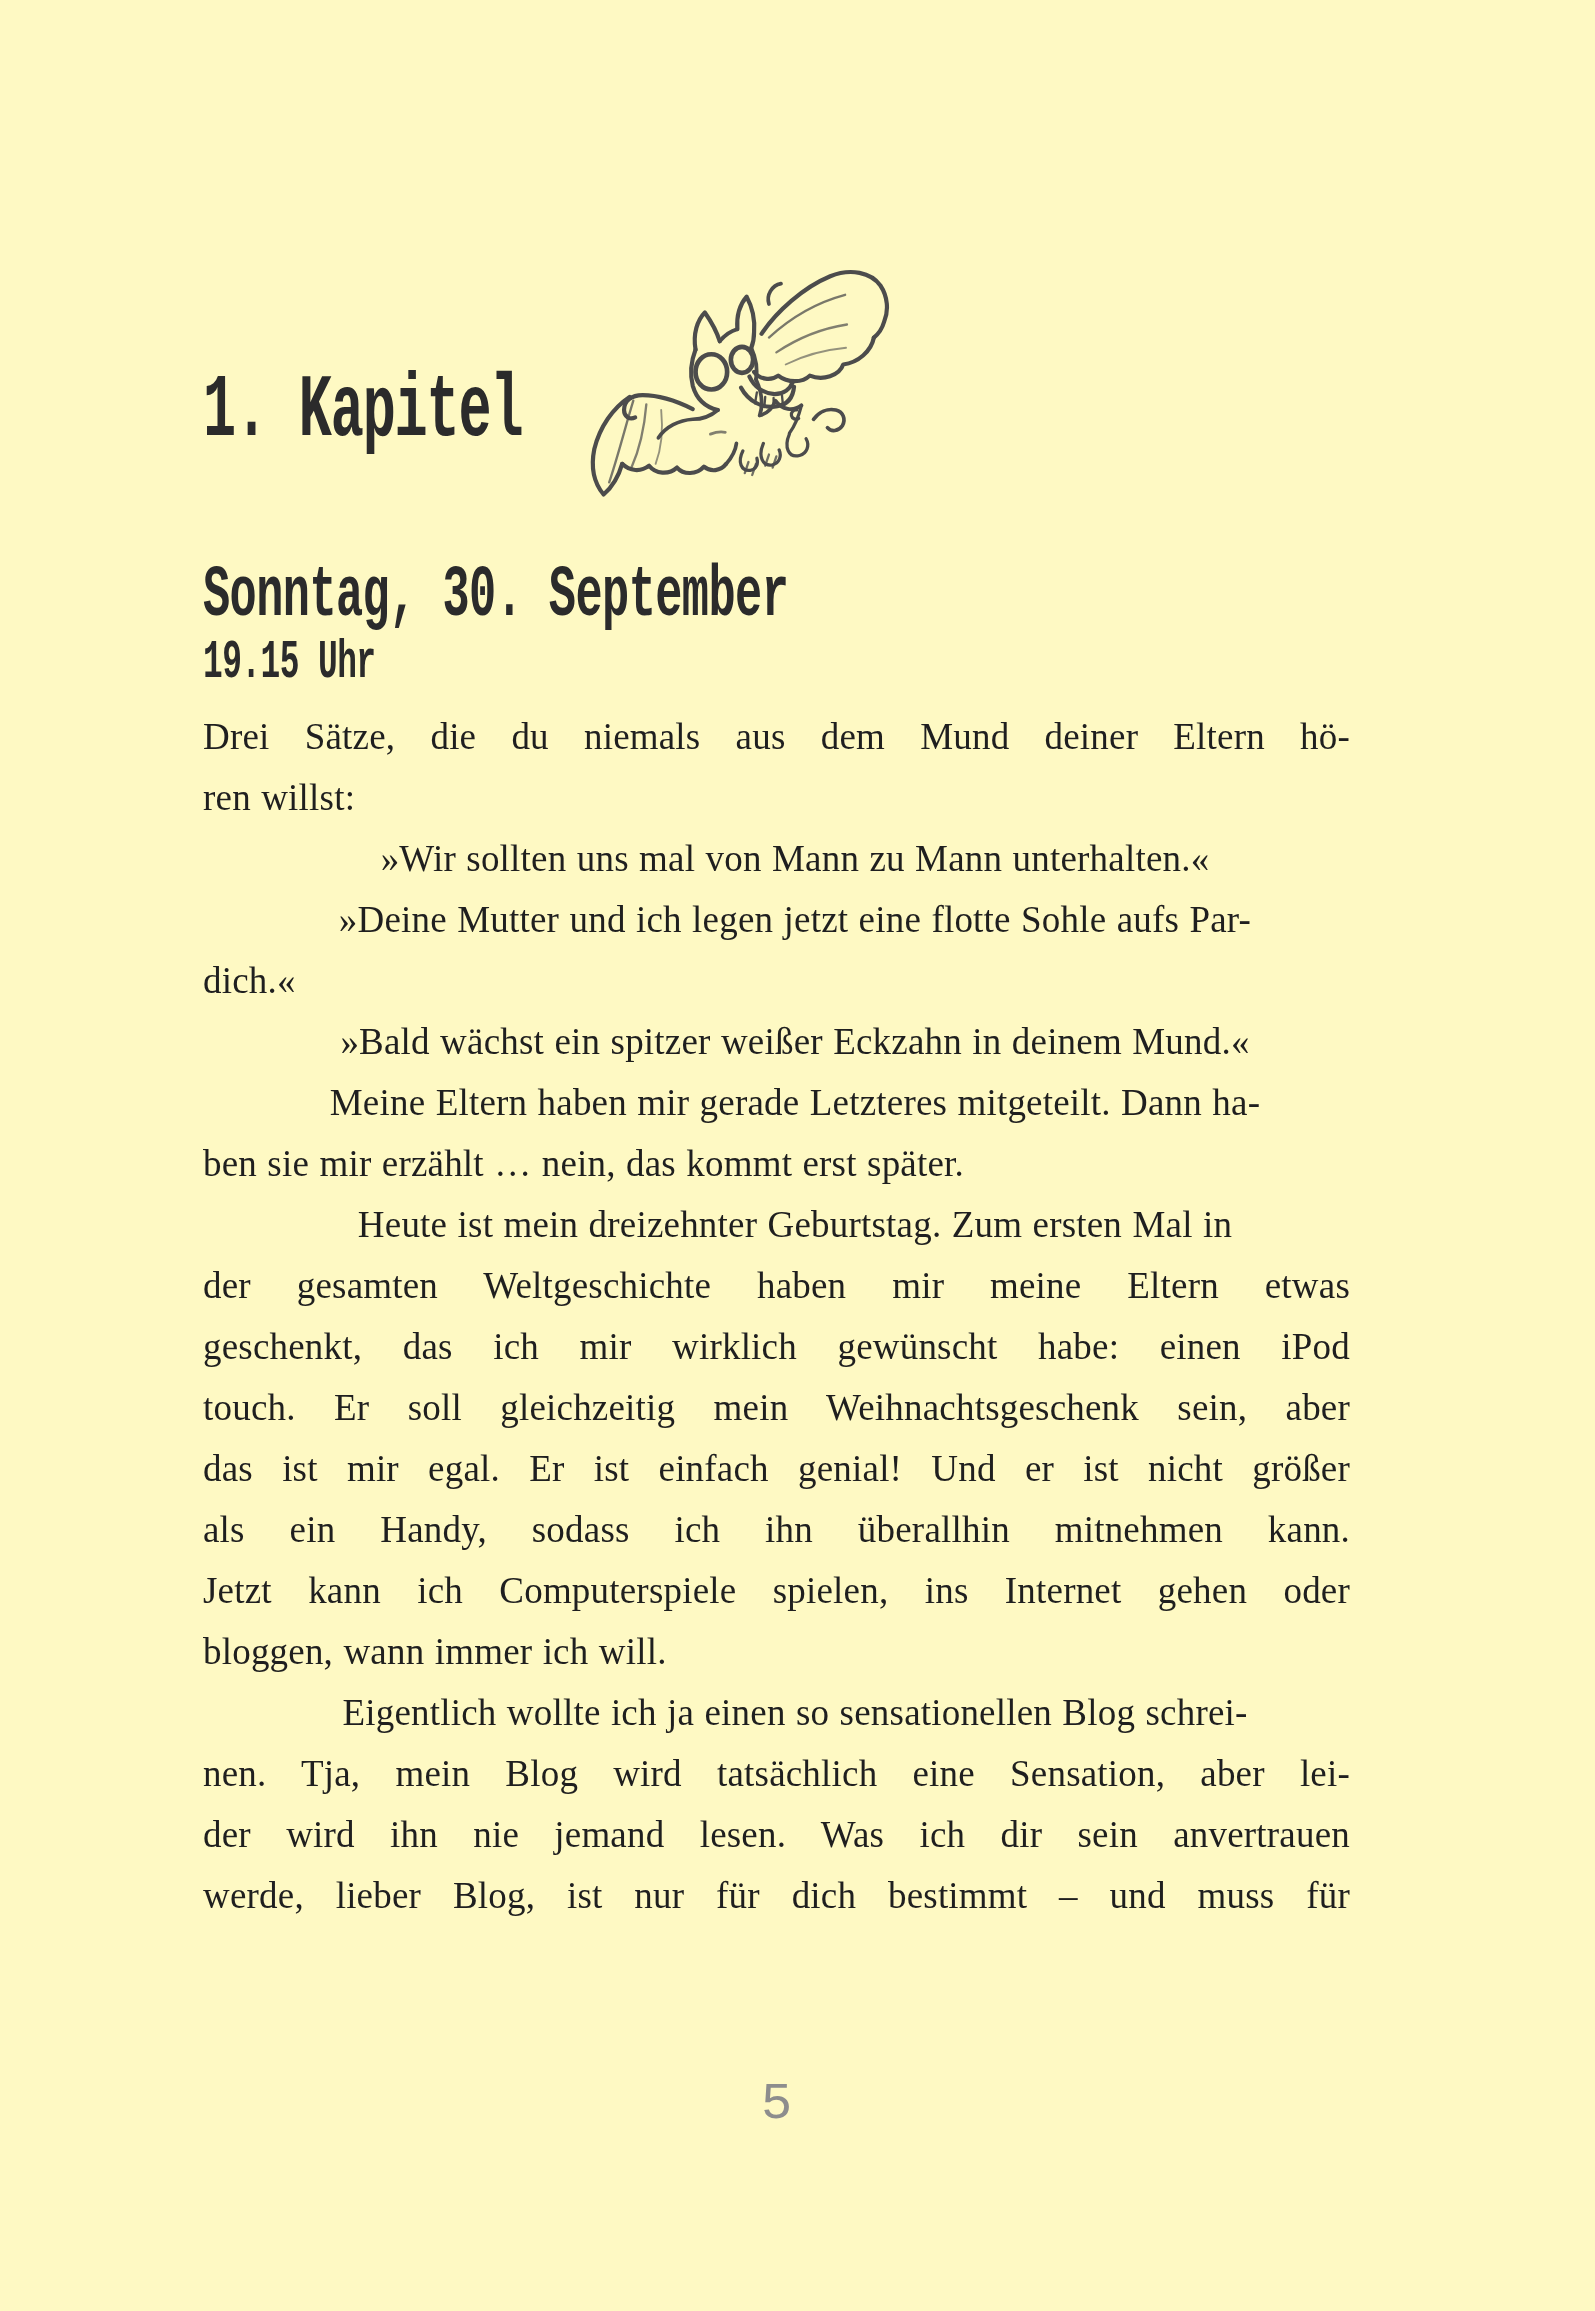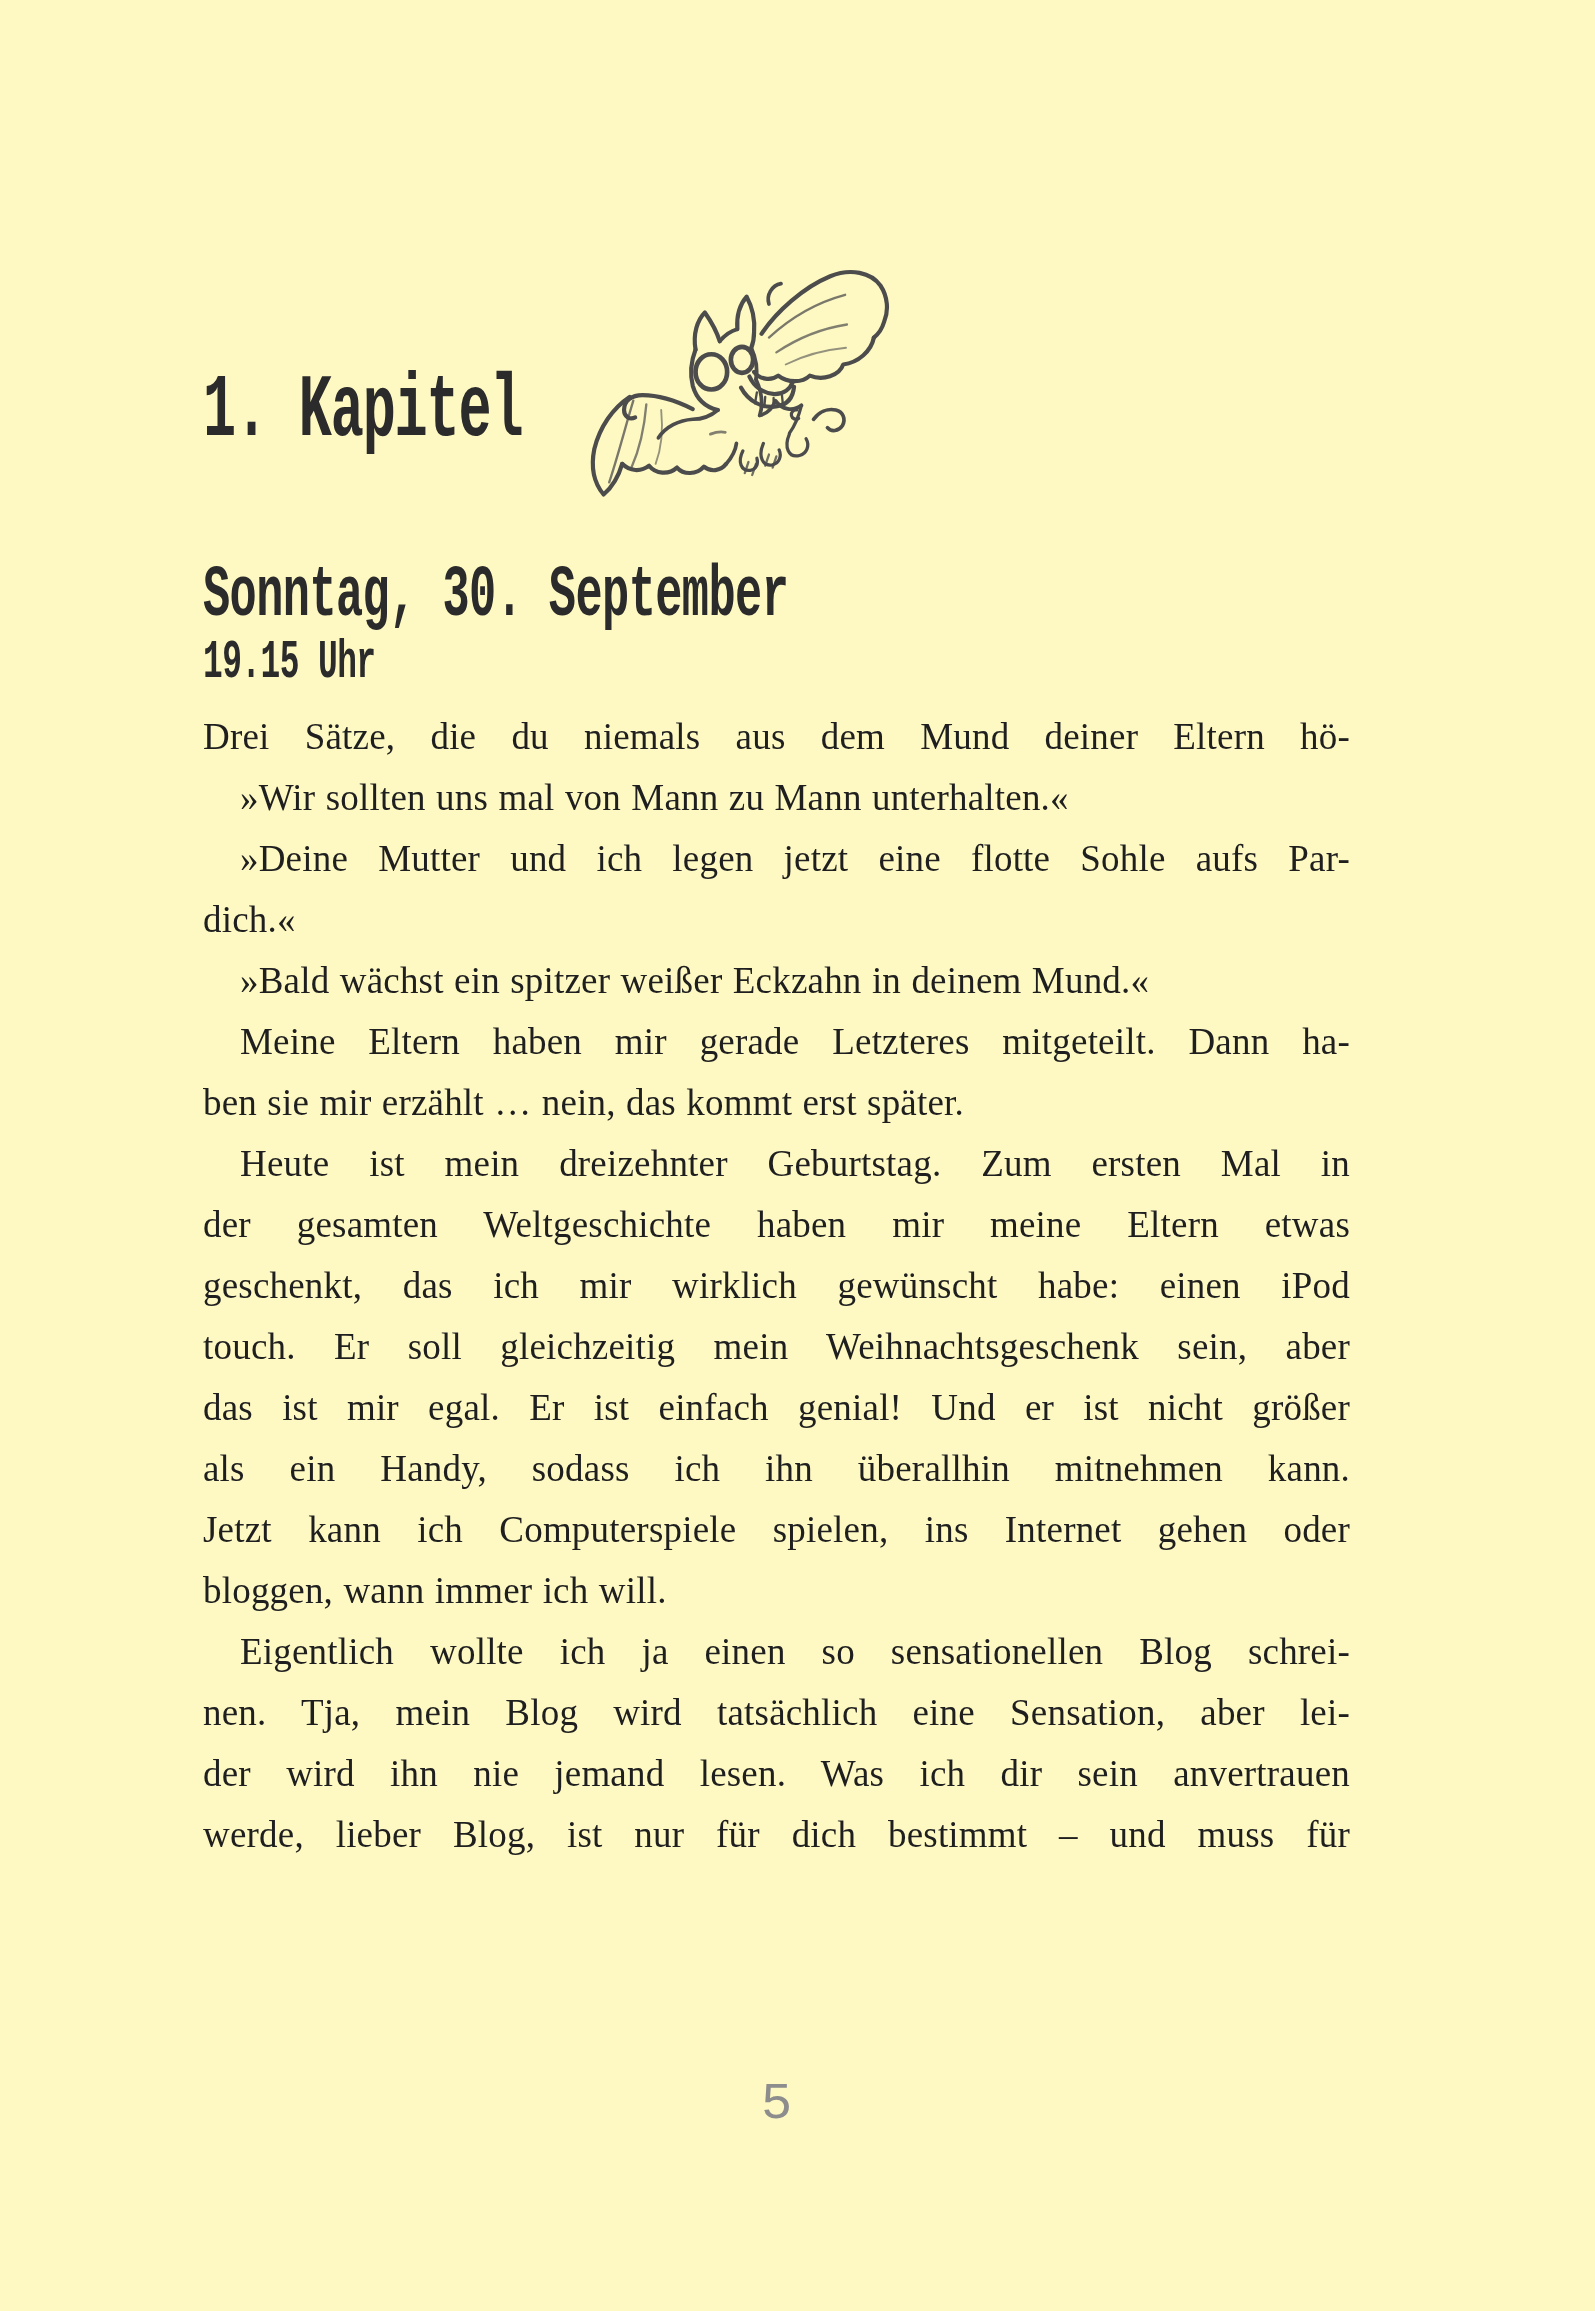--- a/index.html
+++ b/index.html
@@ -56,21 +56,21 @@
   .body-text {
     position: absolute;
     left: 203px; top: 706px;
     width: 1147px;
     font-size: 37px;
     line-height: 61px;
     letter-spacing: 0.2px;
     word-spacing: 0.9px;
   }
   .paragraph { }
-  .paragraph.indent .line:first-child { padding-left: 37px; }
+  .paragraph.indent .line:first-child { padding-left: 37px; text-align: center; }
   .line { height: 61px; overflow: hidden; }
   .line.justify { text-align: justify; }
   .line.justify::after { content: ""; display: inline-block; width: 100%; height: 0; }
   
   .page-number {
     position: absolute;
     left: 203px; top: 2077px;
     width: 1147px;
     text-align: center;
     font-family: "Liberation Mono", "DejaVu Sans Mono", monospace;
@@ -145,20 +145,21 @@
     </g>
   </svg>
 
   <h2 class="hand date-heading">Sonntag, 30. September</h2>
 
   <h3 class="hand time-heading">19.15 Uhr</h3>
 
   <div class="body-text">
       <div class="paragraph">
         <div class="line justify">Drei Sätze, die du niemals aus dem Mund deiner Eltern hö-</div>
+        <div class="line">ren willst:</div>
       </div>
       <div class="paragraph indent">
         <div class="line">»Wir sollten uns mal von Mann zu Mann unterhalten.«</div>
       </div>
       <div class="paragraph indent">
         <div class="line justify">»Deine Mutter und ich legen jetzt eine flotte Sohle aufs Par-</div>
         <div class="line">dich.«</div>
       </div>
       <div class="paragraph indent">
         <div class="line">»Bald wächst ein spitzer weißer Eckzahn in deinem Mund.«</div>

